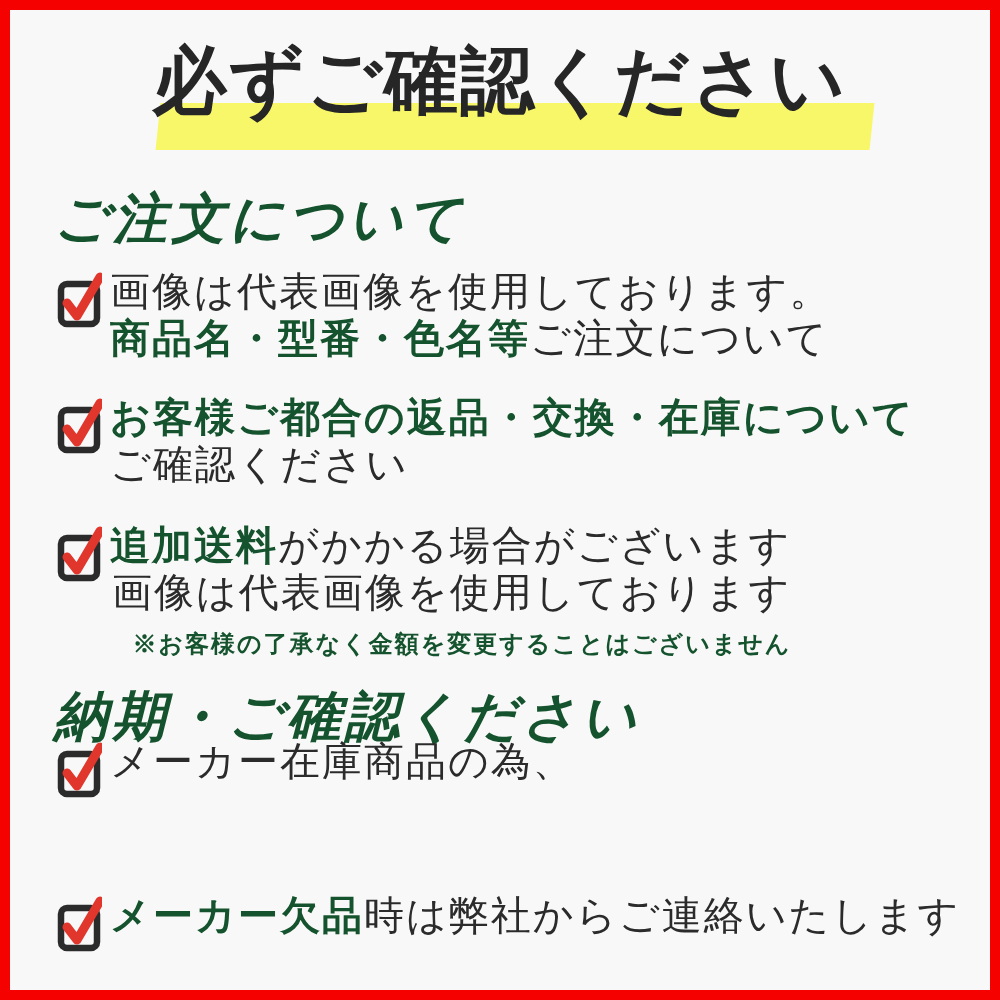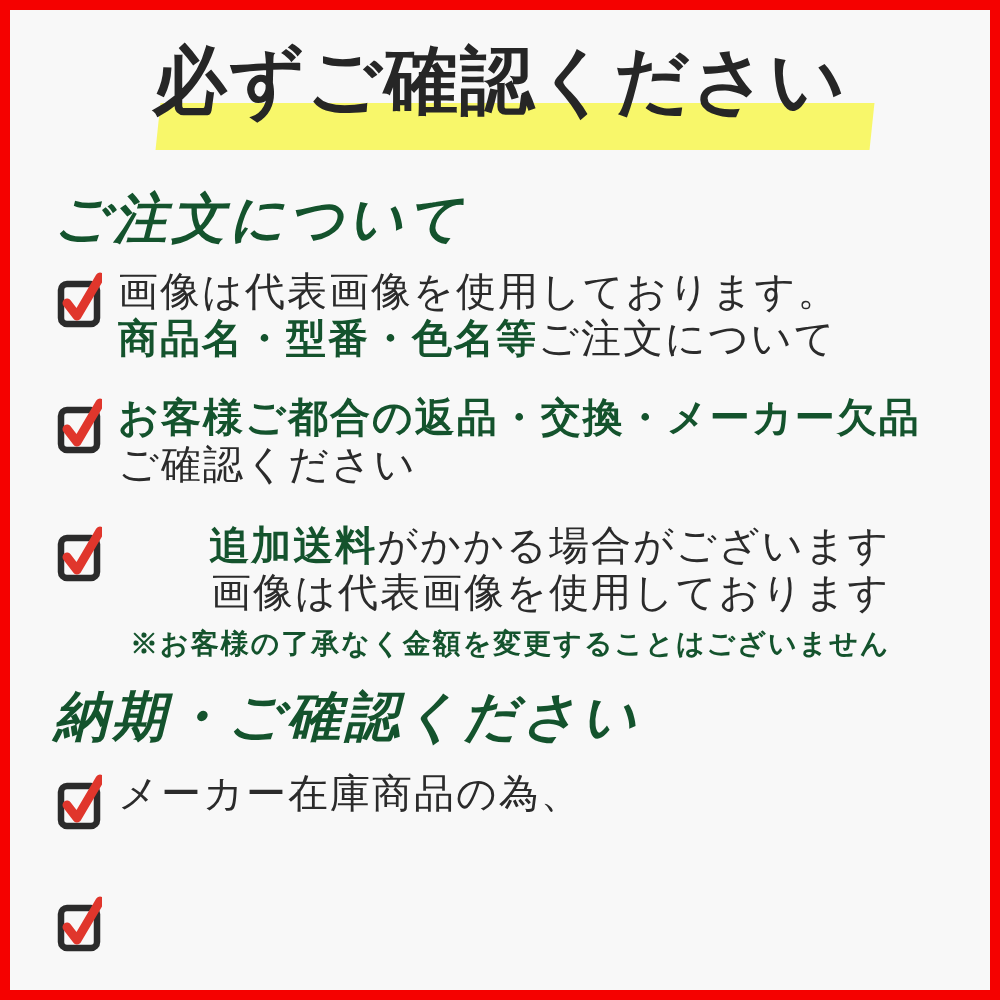--- a/index.html
+++ b/index.html
@@ -45,39 +45,39 @@
   .heading-stock{top:678px;}
   .item{
     position:absolute;
     left:46px;
     display:flex;
     align-items:flex-start;
   }
   .item-1{top:258px;}
   .item-2{top:384px;}
   .item-3{top:512px;text-align:right;}
-  .item-4{top:760px;}
+  .item-4{top:728px;}
   .item-5{top:882px;}
   .checkbox{
     width:46px;height:58px;
     flex:none;
     margin-top:2px;
   }
   .item-text{
-    margin-left:16px;
+    margin-left:8px;
     font-size:40px;
     letter-spacing:2px;
     line-height:47px;
     color:#2b2b2b;
   }
   .line{white-space:nowrap;}
   .seg-black{color:#2b2b2b;}
   .seg-red{color:#14532d;font-weight:bold;}
   .note-line{
-    font-size:28px;
+    font-size:24px;
     line-height:40px;
     padding-left:12px;
     padding-top:8px;
   }
 </style>
 </head>
 <body>
 
 <div class="page">
 
@@ -96,21 +96,21 @@
       <div class="line"><span class="seg-red">商品名・型番・色名等</span><span class="seg-black">ご注文について</span></div>
     </div>
   </div>
 
   <div class="item item-2">
     <svg class="checkbox" viewBox="0 0 46 58" xmlns="http://www.w3.org/2000/svg">
       <rect x="5" y="14" width="36" height="40" rx="6" fill="none" stroke="#2b2b2b" stroke-width="6.5"></rect>
       <polyline points="11,33 21,46 44,7" fill="none" stroke="#e0362c" stroke-width="9" stroke-linecap="round" stroke-linejoin="round"></polyline>
     </svg>
     <div class="item-text">
-      <div class="line"><span class="seg-red">お客様ご都合の返品・交換・メーカー欠品</span></div>
+      <div class="line"><span class="seg-red">お客様ご都合の返品・交換・在庫について</span></div>
       <div class="line"><span class="seg-black">ご確認ください</span></div>
     </div>
   </div>
 
   <div class="item item-3">
     <svg class="checkbox" viewBox="0 0 46 58" xmlns="http://www.w3.org/2000/svg">
       <rect x="5" y="14" width="36" height="40" rx="6" fill="none" stroke="#2b2b2b" stroke-width="6.5"></rect>
       <polyline points="11,33 21,46 44,7" fill="none" stroke="#e0362c" stroke-width="9" stroke-linecap="round" stroke-linejoin="round"></polyline>
     </svg>
     <div class="item-text">
@@ -130,15 +130,18 @@
     <div class="item-text">
       <div class="line"><span class="seg-black">メーカー在庫商品の為、</span></div>
     </div>
   </div>
 
   <div class="item item-5">
     <svg class="checkbox" viewBox="0 0 46 58" xmlns="http://www.w3.org/2000/svg">
       <rect x="5" y="14" width="36" height="40" rx="6" fill="none" stroke="#2b2b2b" stroke-width="6.5"></rect>
       <polyline points="11,33 21,46 44,7" fill="none" stroke="#e0362c" stroke-width="9" stroke-linecap="round" stroke-linejoin="round"></polyline>
     </svg>
+    <div class="item-text">
+      <div class="line"><span class="seg-red">メーカー欠品</span><span class="seg-black">時は弊社からご連絡いたします</span></div>
+    </div>
   </div>
 
 </div>
 
 </body></html>

